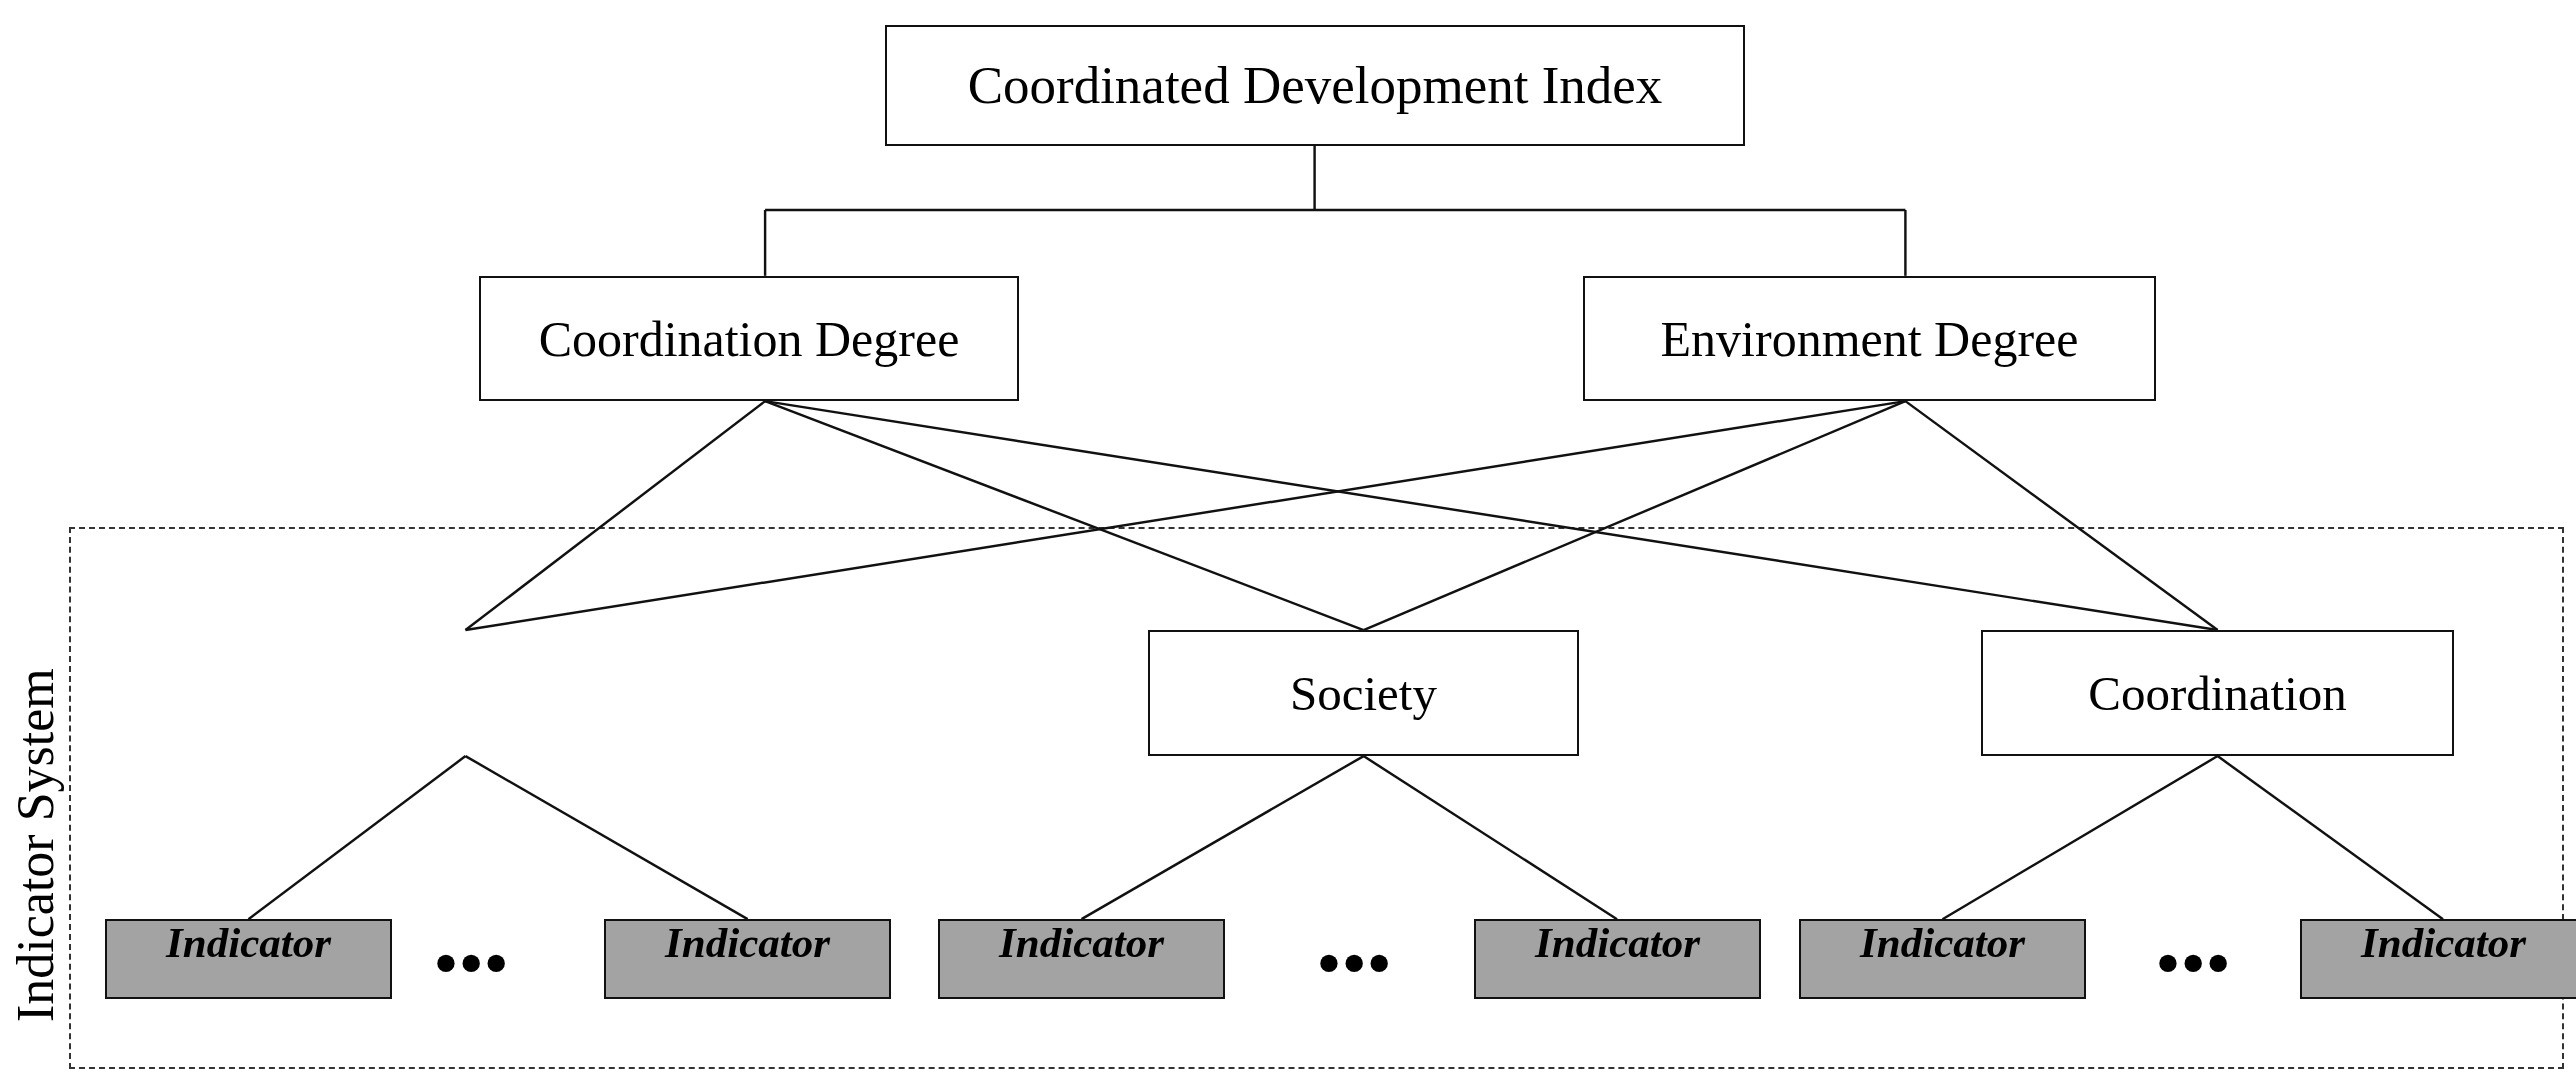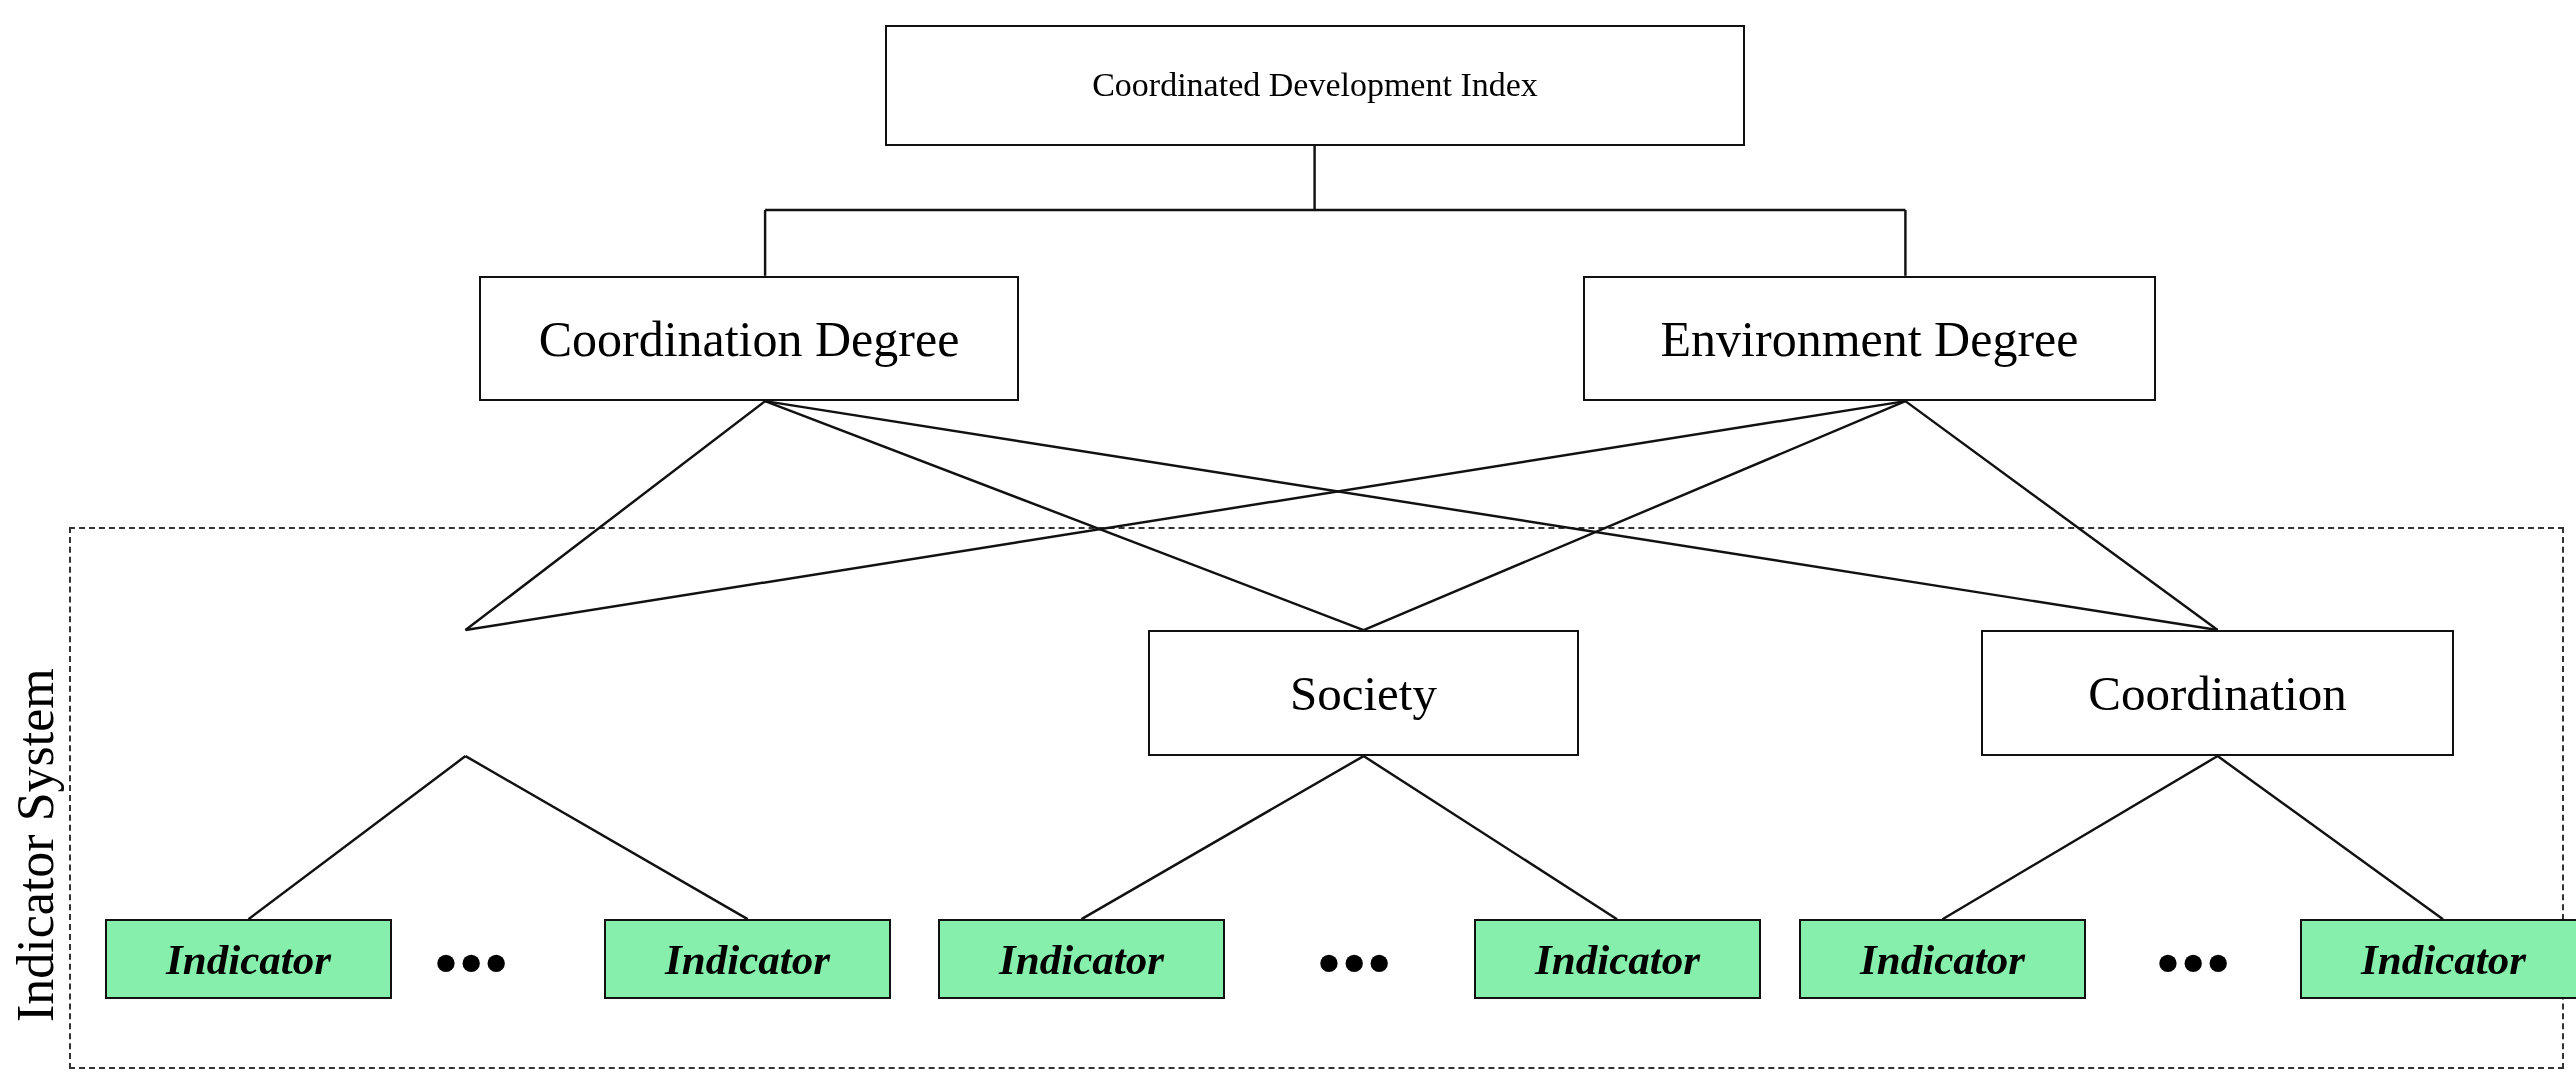--- a/index.html
+++ b/index.html
@@ -35,30 +35,29 @@
     align-items: center;
     justify-content: center;
     text-align: center;
   }
   .node-label {
     font-family: "Liberation Serif", "DejaVu Serif", serif;
     color: #000000;
     white-space: nowrap;
     line-height: 1;
   }
-  .lvl1 .node-label { font-size: 34px; }
+  .lvl1 .node-label { font-size: 53px; }
   .lvl2 .node-label { font-size: 50px; }
   .lvl3 .node-label { font-size: 49px; }
   .leaf-box {
     position: absolute;
     box-sizing: border-box;
-    background: #86efac;
+    background: #a3a3a3;
     border: 2.1px solid #111111;
     display: flex;
-    align-items: center;
     justify-content: center;
   }
   .leaf-label {
     font-family: "Liberation Serif", "DejaVu Serif", serif;
     font-style: italic;
     font-weight: bold;
     font-size: 43px;
     color: #000000;
     white-space: nowrap;
     line-height: 1;

